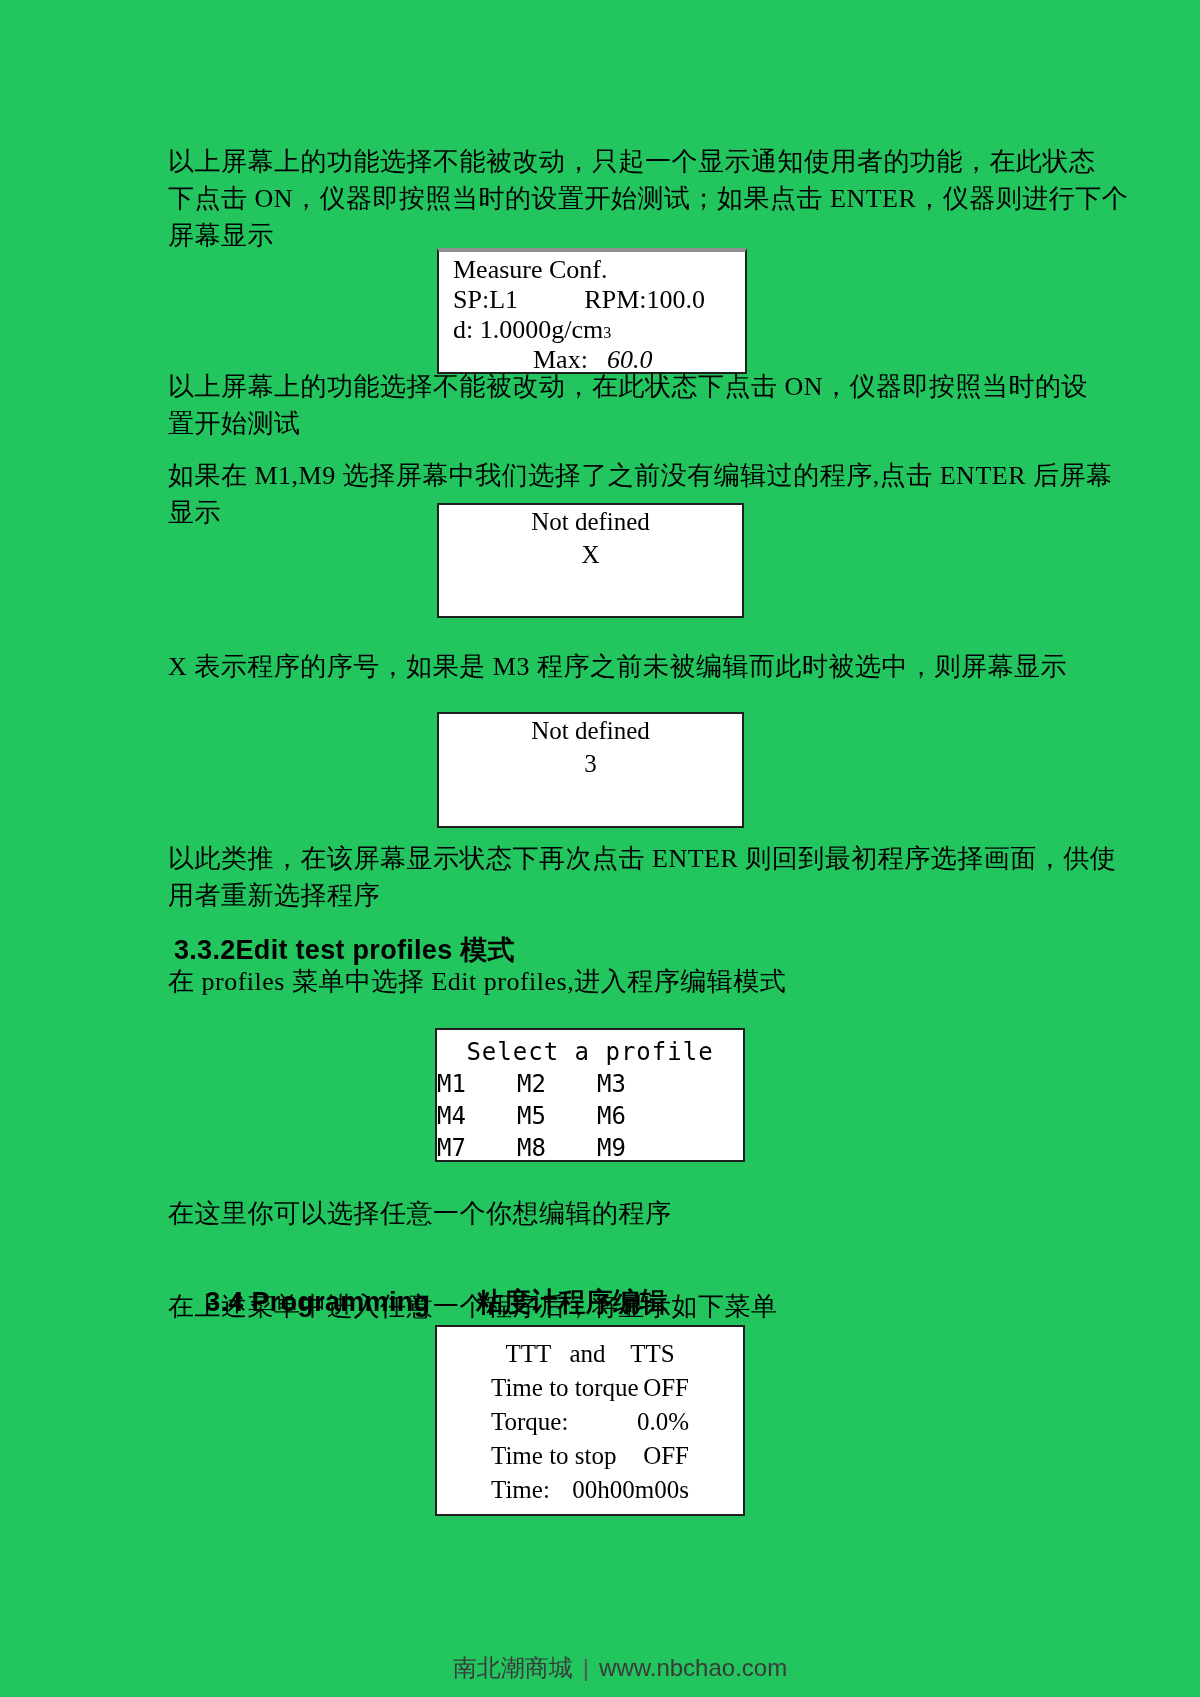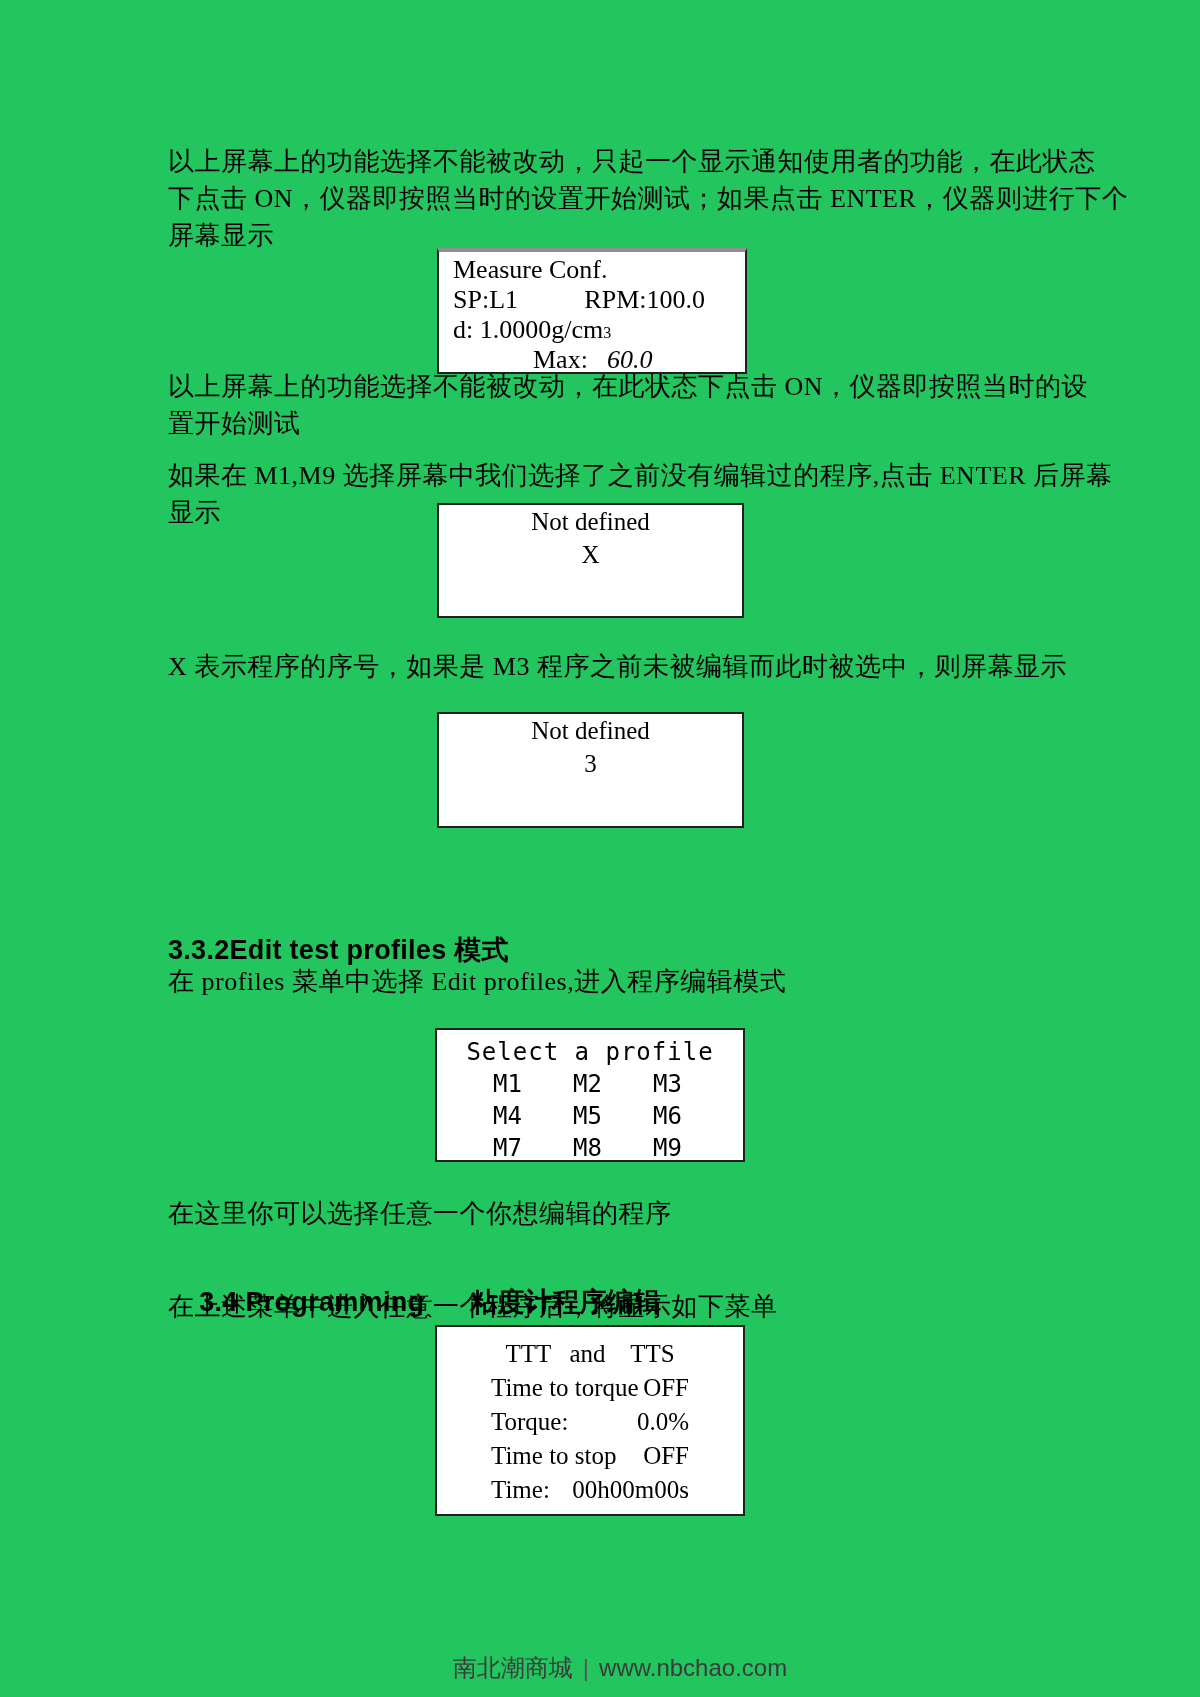--- a/index.html
+++ b/index.html
@@ -17,21 +17,21 @@
     position: absolute;
     left: 168px;
     width: 880px;
     font-size: 26px;
     line-height: 37px;
     letter-spacing: 0.5px;
   }
   .para .line { white-space: pre; }
   .heading {
     position: absolute;
-    left: 168px;
+    left: 174px;
     width: 880px;
     font-family: "Liberation Sans", "DejaVu Sans", sans-serif;
     font-weight: bold;
     font-size: 27px;
     line-height: 32px;
     letter-spacing: 0.3px;
     white-space: pre;
   }
   .heading .cn-part { margin-left: 46px; }
   .screen {
@@ -59,21 +59,21 @@
   .screen-center { text-align: center; line-height: 33px; font-size: 25px; }
   
   .screen-select {
     left: 435px; top: 1028px; width: 310px; height: 134px;
     font-family: "DejaVu Sans Mono", "Liberation Mono", monospace;
     font-size: 24px;
     padding-top: 6px;
     line-height: 32px;
   }
   .screen-select .s-title { text-align: center; letter-spacing: 1px; }
-  .screen-select .m-row { display: flex; justify-content: center; gap: 46px; }
+  .screen-select .m-row { display: flex; gap: 46px; }
   .screen-select .m-cell { min-width: 34px; }
   
   .screen-ttt {
     left: 435px; top: 1325px; width: 310px; height: 191px;
     padding: 10px 54px 0 54px;
     line-height: 34px;
     font-size: 25px;
   }
   .screen-ttt .s-title { text-align: center; white-space: pre; }
   .screen-ttt .s-row { display: flex; align-items: baseline; }
@@ -135,20 +135,24 @@
 
   <div class="para" style="top:648px">
     <div class="line">X 表示程序的序号，如果是 M3 程序之前未被编辑而此时被选中，则屏幕显示</div>
   </div>
 
   <div class="screen screen-notdef-3 screen-center">
     <div>Not defined</div>
     <div>3</div>
   </div>
 
+  <div class="para" style="top:840px">
+    <div class="line">以此类推，在该屏幕显示状态下再次点击 ENTER 则回到最初程序选择画面，供使</div>
+    <div class="line">用者重新选择程序</div>
+  </div>
 
   <div class="heading" style="top:934px">3.3.2Edit test profiles 模式</div>
 
   <div class="para" style="top:963px">
     <div class="line">在 profiles 菜单中选择 Edit profiles,进入程序编辑模式</div>
   </div>
 
   <div class="screen screen-select">
     <div class="s-title">Select a profile</div>
     <div class="m-row">

